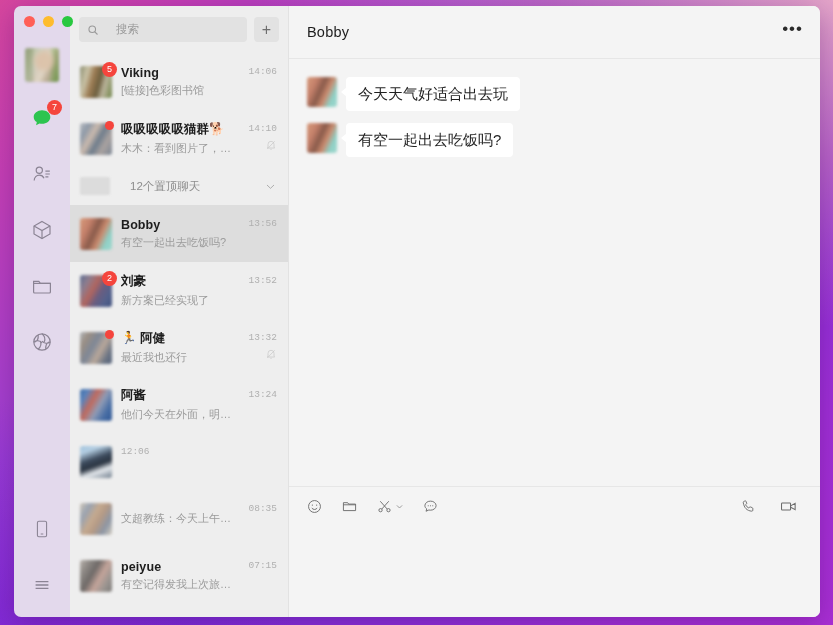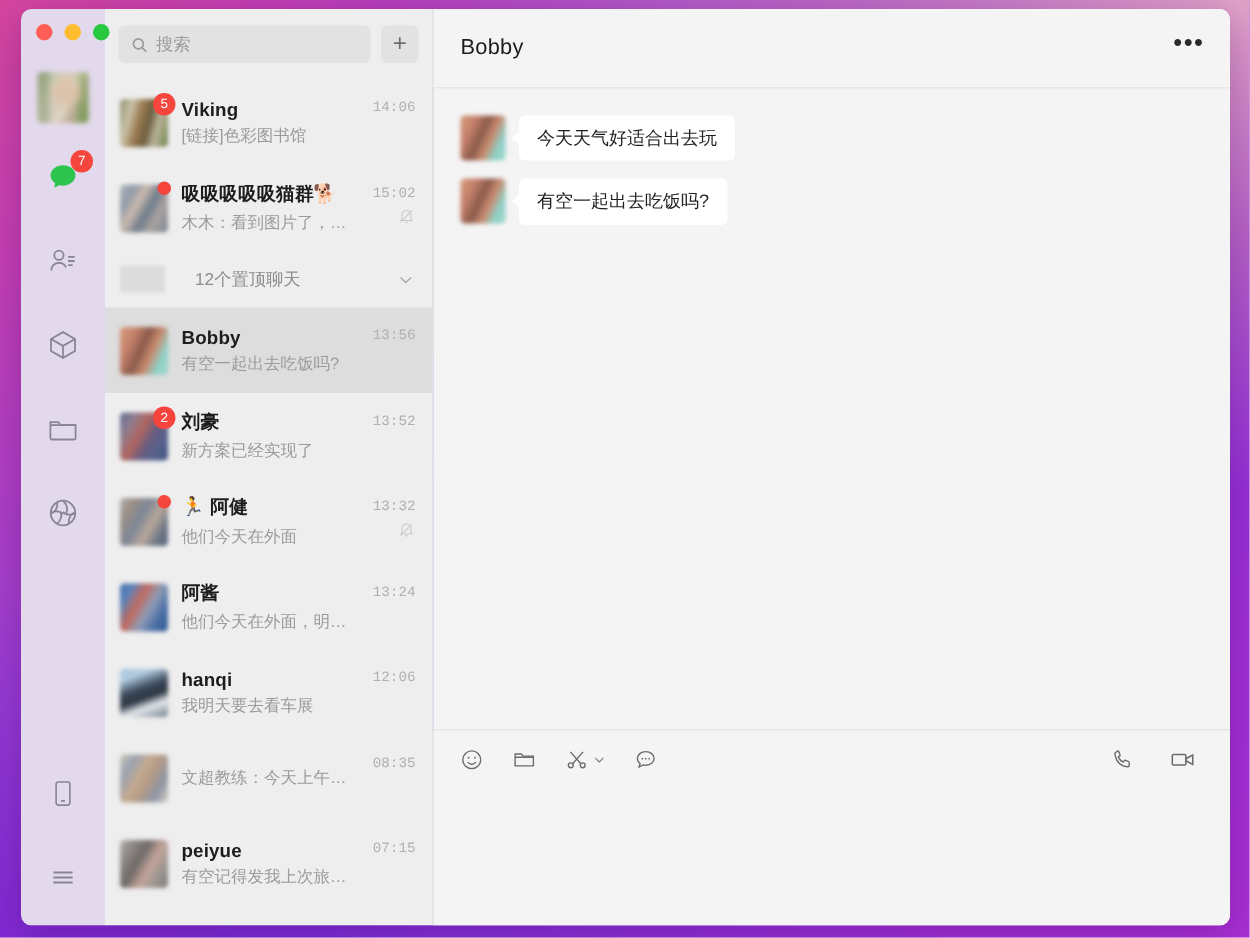--- a/index.html
+++ b/index.html
@@ -115,21 +115,21 @@
     gap: 7px;
     padding: 0 9px;
     flex: 0 0 47px;
   }
   .search-box {
     flex: 1;
     height: 25px;
     background: #e2e2e2;
     border-radius: 4px;
     display: flex; align-items: center;
-    gap: 5px;
+    gap: 17px;
     padding: 0 8px;
     cursor: text;
   }
   .search-box .ph { font-size: 11.5px; color: #9a9a9a; }
   .add-btn {
     width: 25px; height: 25px;
     background: #e2e2e2;
     border-radius: 4px;
     display: flex; align-items: center; justify-content: center;
     color: #6e6e6e;
@@ -192,21 +192,21 @@
   .conv-title { font-size: 14.5px; color: #1d1d1d; flex: 1; letter-spacing: .2px; }
   .more { font-size: 17px; color: #2b2b2b; letter-spacing: 1px; cursor: pointer; line-height: 8px; padding-bottom:6px;}
 
   .msgs { flex: 1; padding: 18px 18px 8px 18px; overflow: hidden; }
   .msg { display: flex; align-items: flex-start; gap: 9px; margin-bottom: 12px; }
   .msg .av { width: 30px; height: 30px; flex: 0 0 30px; }
   .bubble {
     background: #fff;
     border-radius: 4px;
     padding: 8px 12px;
-    font-size: 12px;
+    font-size: 15px;
     color: #1f1f1f;
     position: relative;
     max-width: 60%;
     line-height: 1.2;
     box-shadow: 0 0 0 rgba(0,0,0,0);
   }
   .bubble::before {
     content: "";
     position: absolute;
     left: -5px; top: 10px;
@@ -330,21 +330,21 @@
         <div class="chat-row">
           <div class="av-wrap">
             <div class="av a2"></div>
             <span class="dotbadge"></span>
           </div>
           <div class="txt">
             <div class="name">吸吸吸吸吸猫群🐕</div>
             <div class="prev">木木：看到图片了，这张图拍…</div>
           </div>
           <div class="meta">
-            <div class="time">15:02</div>
+            <div class="time">14:10</div>
             <div class="mute"><svg width="12" height="12" viewBox="0 0 24 24" fill="none" stroke="#c3c3c3" stroke-width="1.5">
                 <path d="M18 16.2V10.6a6 6 0 0 0-12 0v5.6l-1.4 1.8h14.8z"></path>
                 <path d="M10.2 19.6a2 2 0 0 0 3.6 0"></path>
                 <path d="M4.6 19.8 19.4 4.6"></path>
               </svg></div>
           </div>
         </div>
         <div class="chat-row pinned-header">
           <div class="pin-thumb"></div>
           <div class="pin-label">12个置顶聊天</div>
@@ -379,21 +379,21 @@
             <div></div>
           </div>
         </div>
         <div class="chat-row">
           <div class="av-wrap">
             <div class="av a5"></div>
             <span class="dotbadge"></span>
           </div>
           <div class="txt">
             <div class="name">🏃 阿健</div>
-            <div class="prev">他们今天在外面</div>
+            <div class="prev">最近我也还行</div>
           </div>
           <div class="meta">
             <div class="time">13:32</div>
             <div class="mute"><svg width="12" height="12" viewBox="0 0 24 24" fill="none" stroke="#c3c3c3" stroke-width="1.5">
                 <path d="M18 16.2V10.6a6 6 0 0 0-12 0v5.6l-1.4 1.8h14.8z"></path>
                 <path d="M10.2 19.6a2 2 0 0 0 3.6 0"></path>
                 <path d="M4.6 19.8 19.4 4.6"></path>
               </svg></div>
           </div>
         </div>
@@ -406,24 +406,20 @@
             <div class="prev">他们今天在外面，明天我讲…</div>
           </div>
           <div class="meta">
             <div class="time">13:24</div>
             <div></div>
           </div>
         </div>
         <div class="chat-row">
           <div class="av-wrap">
             <div class="av a7"></div>
-          </div>
-          <div class="txt">
-            <div class="name">hanqi</div>
-            <div class="prev">我明天要去看车展</div>
           </div>
           <div class="meta">
             <div class="time">12:06</div>
             <div></div>
           </div>
         </div>
         <div class="chat-row">
           <div class="av-wrap">
             <div class="av a8"></div>
           </div>

